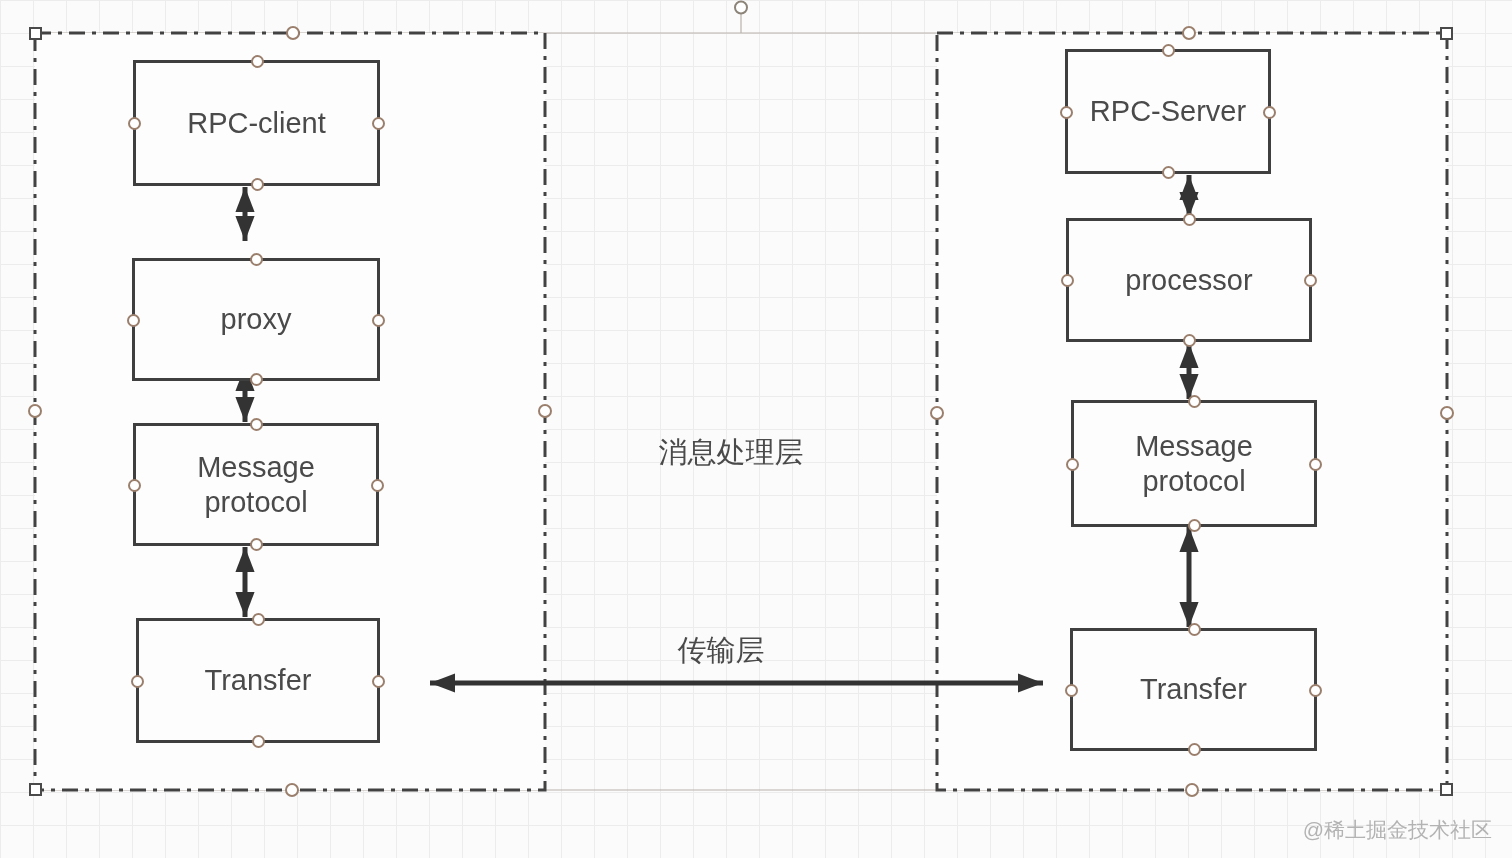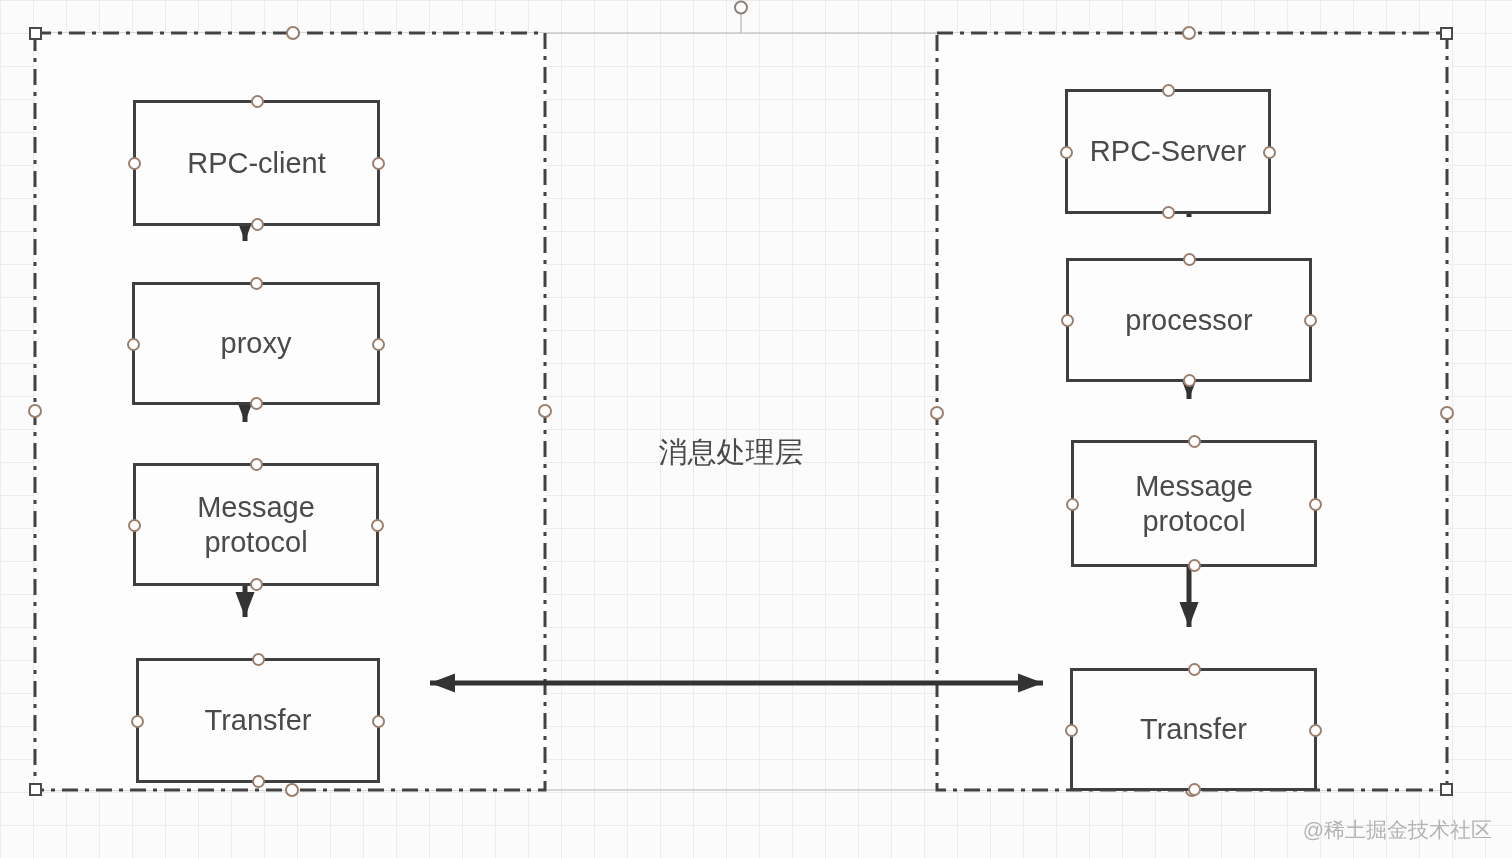--- a/index.html
+++ b/index.html
@@ -16,21 +16,21 @@
   .container-rect{fill:#fdfdfd;stroke:#424242;stroke-width:3;stroke-dasharray:16 7 4 7;}
   .sel-line{stroke:#b9b2ac;stroke-width:1.2;}
   .arrow{stroke:#333;stroke-width:5;}
   .cpoint{fill:#fff;stroke:#9b7f6d;stroke-width:2;}
   .handle{fill:#fff;stroke:#4a4a4a;stroke-width:2;}
   .rot{fill:#fff;stroke:#8c8478;stroke-width:2;}
 
   .node{
     position:absolute;background:#fdfdfd;border:3px solid #3f3f3f;
     display:flex;align-items:center;justify-content:center;text-align:center;
-    color:#4a4a4a;font-size:29px;line-height:1.18;box-sizing:border-box;margin-top:40px;
+    color:#4a4a4a;font-size:29px;line-height:1.18;box-sizing:border-box;
   }
   .node .lbl{display:block;}
   .node .lbl.wrap{max-width:180px;}
   .cp{
     position:absolute;width:9px;height:9px;background:#fff;
     border:2px solid #9b7f6d;border-radius:50%;
   }
   .cp-t{top:-8px;left:50%;margin-left:-6px;}
   .cp-b{bottom:-8px;left:50%;margin-left:-6px;}
   .cp-l{left:-8px;top:50%;margin-top:-6px;}
@@ -91,21 +91,21 @@
   </svg>
 
   <div class="node" style="left:133px;top:60px;width:247px;height:126px">
     <span class="lbl">RPC-client</span>
     <i class="cp cp-t"></i>
     <i class="cp cp-b"></i>
     <i class="cp cp-l"></i>
     <i class="cp cp-r"></i>
   </div>
 
-  <div class="node" style="left:132px;top:242px;width:248px;height:123px">
+  <div class="node" style="left:132px;top:258px;width:248px;height:123px">
     <span class="lbl">proxy</span>
     <i class="cp cp-t"></i>
     <i class="cp cp-b"></i>
     <i class="cp cp-l"></i>
     <i class="cp cp-r"></i>
   </div>
 
   <div class="node" style="left:133px;top:423px;width:246px;height:123px">
     <span class="lbl wrap">Message protocol</span>
     <i class="cp cp-t"></i>
@@ -148,16 +148,17 @@
 
   <div class="node" style="left:1070px;top:628px;width:247px;height:123px">
     <span class="lbl">Transfer</span>
     <i class="cp cp-t"></i>
     <i class="cp cp-b"></i>
     <i class="cp cp-l"></i>
     <i class="cp cp-r"></i>
   </div>
 
   <div class="layer-label" style="left:631px;top:433px">消息处理层</div>
+  <div class="layer-label" style="left:621px;top:631px">传输层</div>
 
   <div class="watermark">@稀土掘金技术社区</div>
 
 </div>
 
 </body></html>

